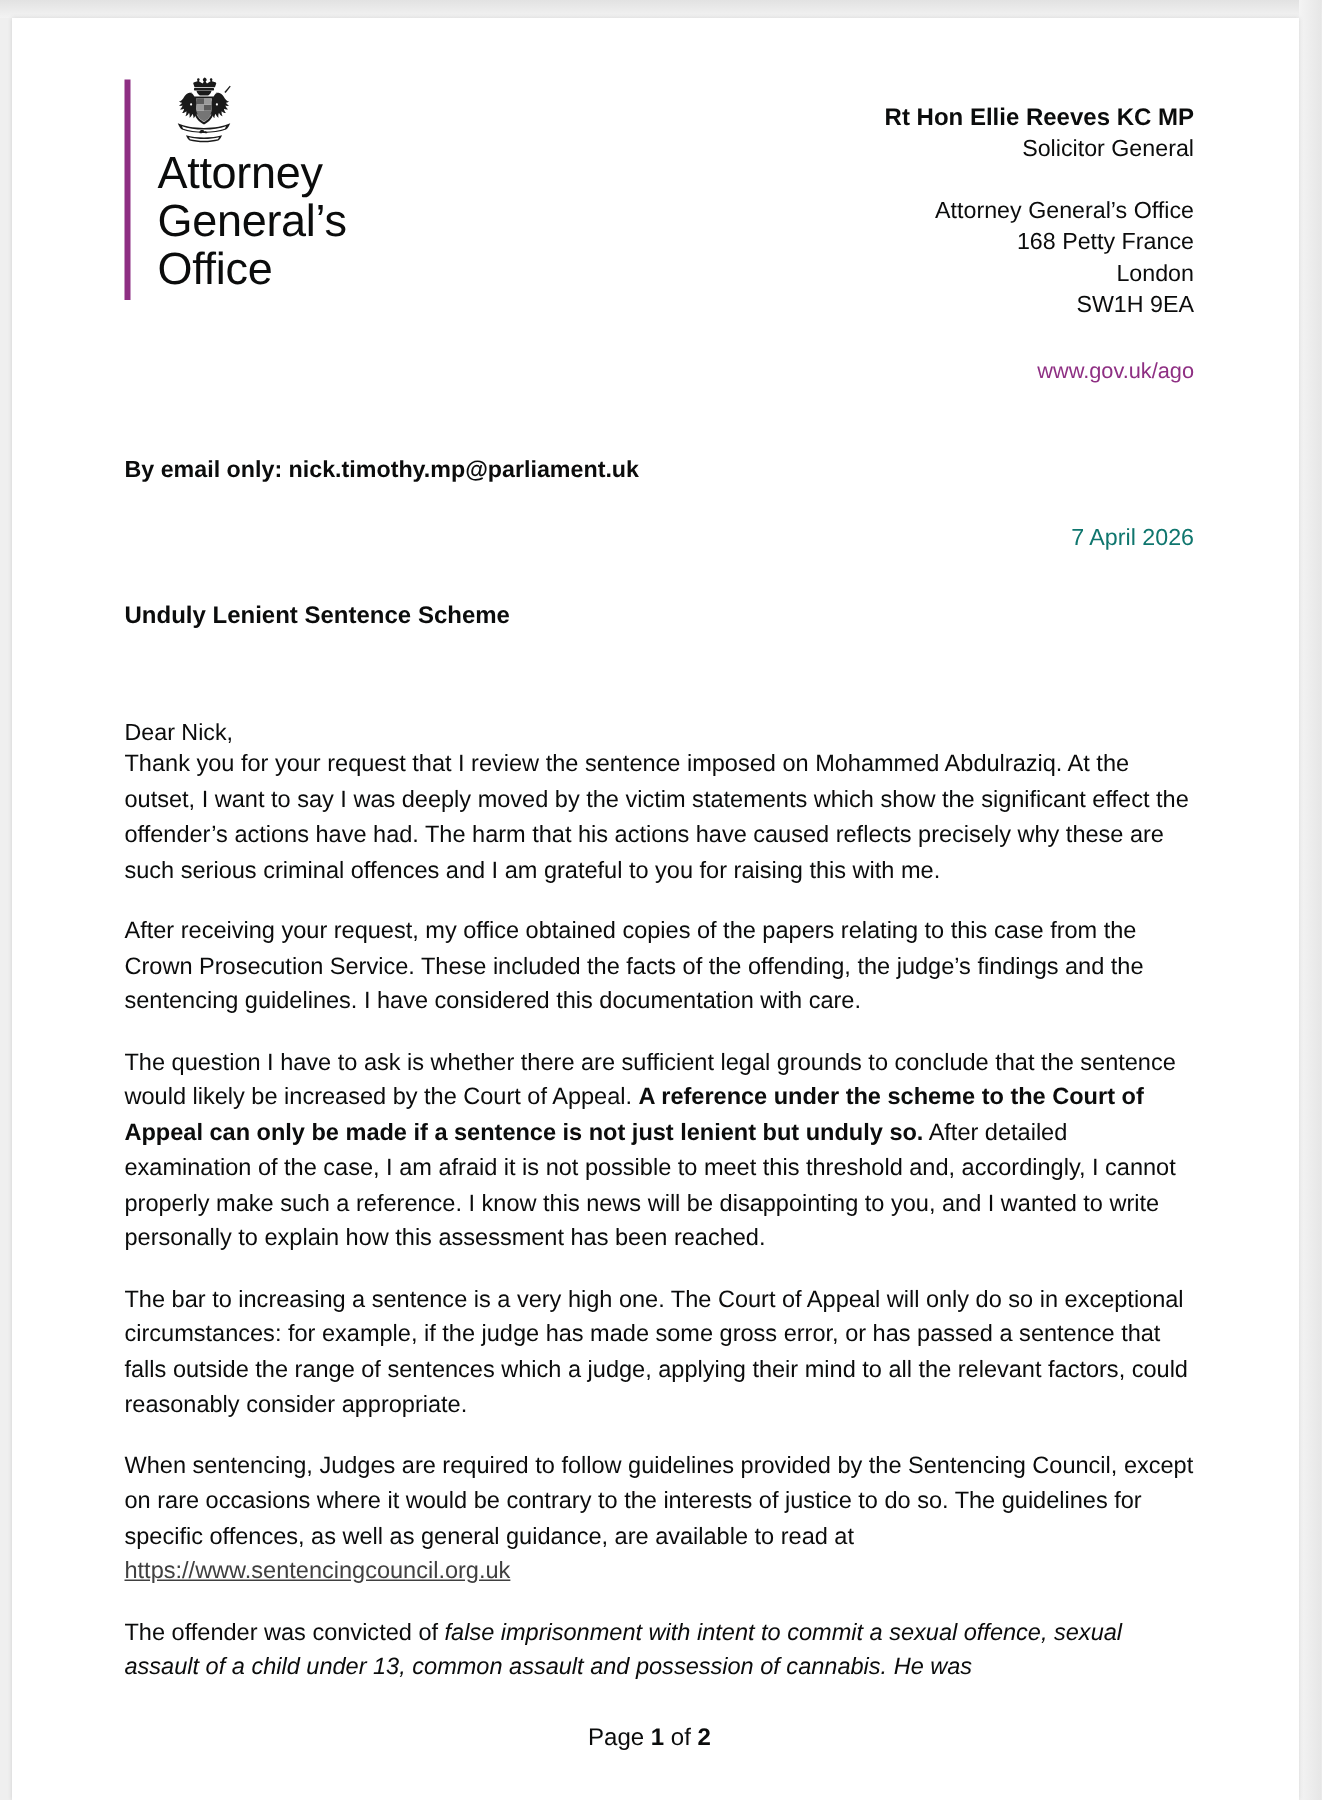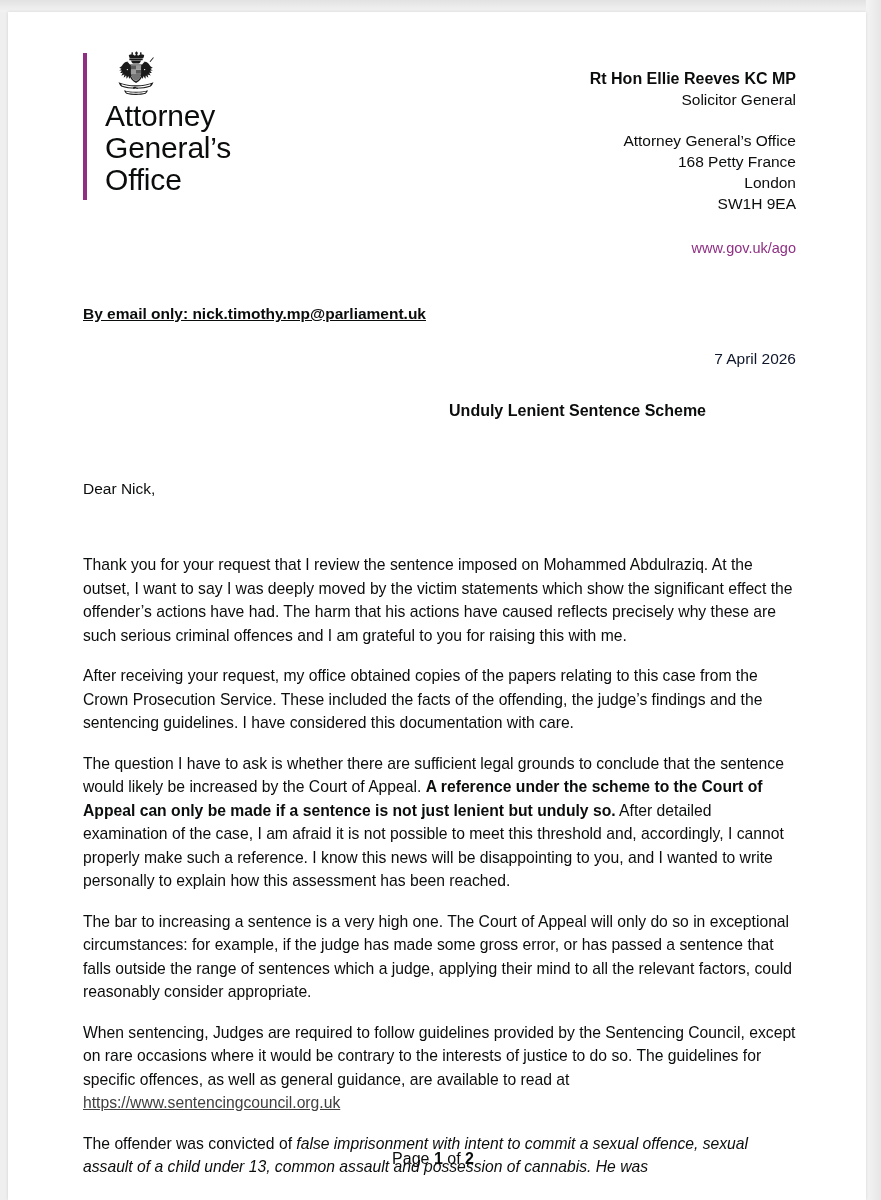--- a/index.html
+++ b/index.html
@@ -93,46 +93,45 @@
     font-size: 14.5px;
   }
 
   
   .recipient {
     margin-top: 44px;
     font-size: 15.5px;
     line-height: 21px;
     color: #0b0c0c;
   }
-  .recipient .email-line { font-weight: bold; text-decoration: underline; }
+  .recipient .email-line { font-weight: bold; }
 
   .date {
     margin-top: 26px;
     text-align: right;
     font-size: 15.5px;
-    color: #0f172a;
+    color: #0f766e;
   }
 
   .subject {
     margin-top: 34px;
-    text-align: right;
+    text-align: left;
     font-weight: bold;
     font-size: 16px;
     color: #0b0c0c;
     padding-right: 90px;
   }
 
   .salutation {
     margin-top: 60px;
     font-size: 15.5px;
     color: #0b0c0c;
   }
 
   .body-copy {
-    margin-top: 55px;
     font-size: 15.7px;
     line-height: 23.5px;
     color: #0b0c0c;
     text-align: left;
   }
   .body-copy p {
     margin: 0 0 17px 0;
   }
   .body-copy b { font-weight: bold; }
   .body-copy i { font-style: italic; }

